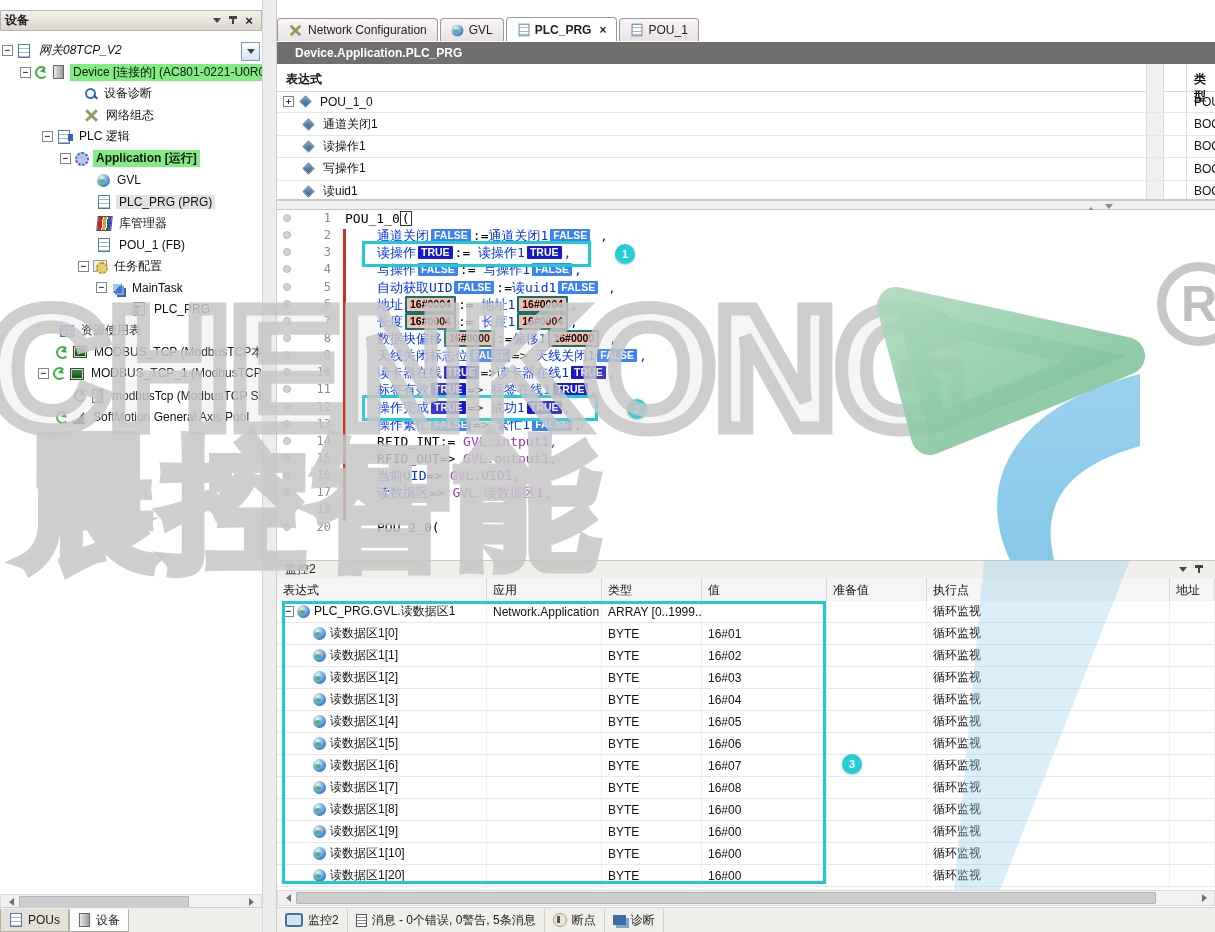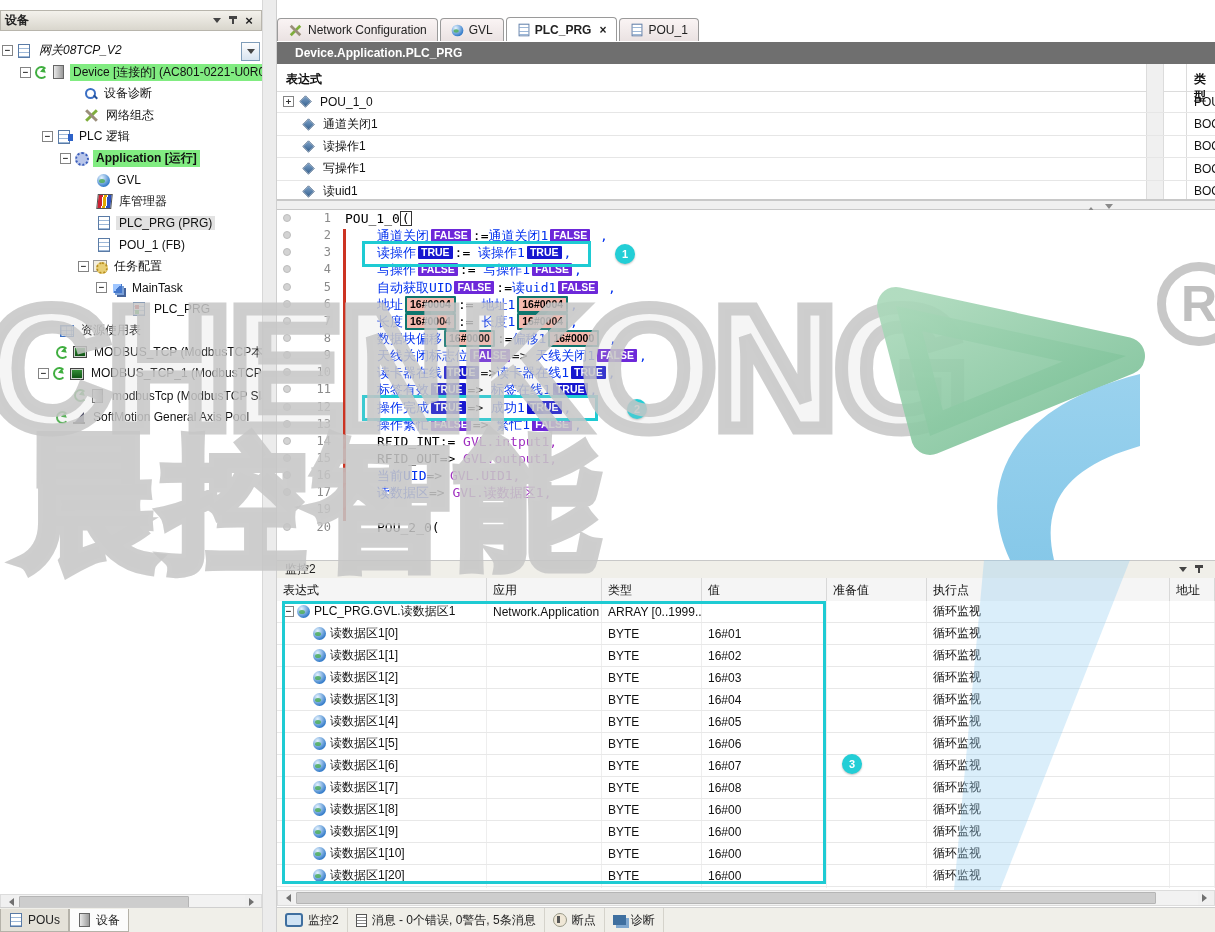--- a/index.html
+++ b/index.html
@@ -99,21 +99,21 @@
   
   #code{left:277px;top:210px;width:938px;height:350px;background:#fff;overflow:hidden;
         font-family:"DejaVu Sans Mono","Liberation Mono",monospace;font-size:13px;}
   .cline{position:relative;height:17.15px;line-height:17.15px;white-space:nowrap;}
   .cline .dot{position:absolute;left:6px;top:4px;width:8px;height:8px;border-radius:50%;background:#d3d3d3;border:1px solid #bdbdbd;box-sizing:border-box;}
   .cline .num{position:absolute;left:16px;top:0;width:38px;text-align:right;color:#8a8a8a;font-size:12px;}
   .cline .body{position:absolute;top:0;}
   #redbar{position:absolute;left:66px;top:19.15px;width:3px;height:291.6px;background:#cc3322;}
   .sk{color:#000;} .sid{color:#0030ee;} .sgvl{color:#a030c0;}
   .bdg{display:inline-block;font:bold 10.5px/13px "Liberation Sans",sans-serif;padding:0 3px;margin:0 2px;vertical-align:1px;border-radius:1px;}
-  .bf{background:#6d28d9;color:#fff;}
+  .bf{background:#3b82f6;color:#fff;}
   .bt{background:#1717cf;color:#fff;}
   .bh{background:#f6baaf;color:#000;border:2px solid #0f766e;}
   .bx{display:inline-block;border:1px solid #333;line-height:13px;padding:0 1px;color:#000;}
 
   
   #watch-title{left:277px;top:560px;width:938px;height:18px;background:#f0efe9;border-top:1px solid #c8c8c8;
         display:flex;align-items:center;padding:0 8px;box-sizing:border-box;}
   #watch-title .t{flex:1;color:#222;}
   #watch-head{left:277px;top:578px;width:938px;height:23px;background:#f5f5f5;border-bottom:1px solid #cfcfcf;display:flex;}
   #watch-head .hc{box-sizing:border-box;border-right:1px solid #d8d8d8;padding:4px 0 0 6px;font-size:12px;color:#111;}
@@ -203,27 +203,27 @@
       </div>
       <div class="trow sel-green" style="padding-left: 60px;">
         <span class="exp">−</span>
         <span class="ic ic-gear"></span>
         <span class="lbl bld">Application [运行]</span>
       </div>
       <div class="trow" style="padding-left: 97px;">
         <span class="ic ic-globe"></span>
         <span class="lbl">GVL</span>
       </div>
+      <div class="trow sel-grey" style="padding-left: 97px;">
+        <span class="ic ic-doc"></span>
+        <span class="lbl">PLC_PRG (PRG)</span>
+      </div>
       <div class="trow" style="padding-left: 97px;">
         <span class="ic ic-books"></span>
         <span class="lbl">库管理器</span>
-      </div>
-      <div class="trow sel-grey" style="padding-left: 97px;">
-        <span class="ic ic-doc"></span>
-        <span class="lbl">PLC_PRG (PRG)</span>
       </div>
       <div class="trow" style="padding-left: 97px;">
         <span class="ic ic-doc"></span>
         <span class="lbl">POU_1 (FB)</span>
       </div>
       <div class="trow" style="padding-left: 78px;">
         <span class="exp">−</span>
         <span class="ic ic-task"></span>
         <span class="lbl">任务配置</span>
       </div>

